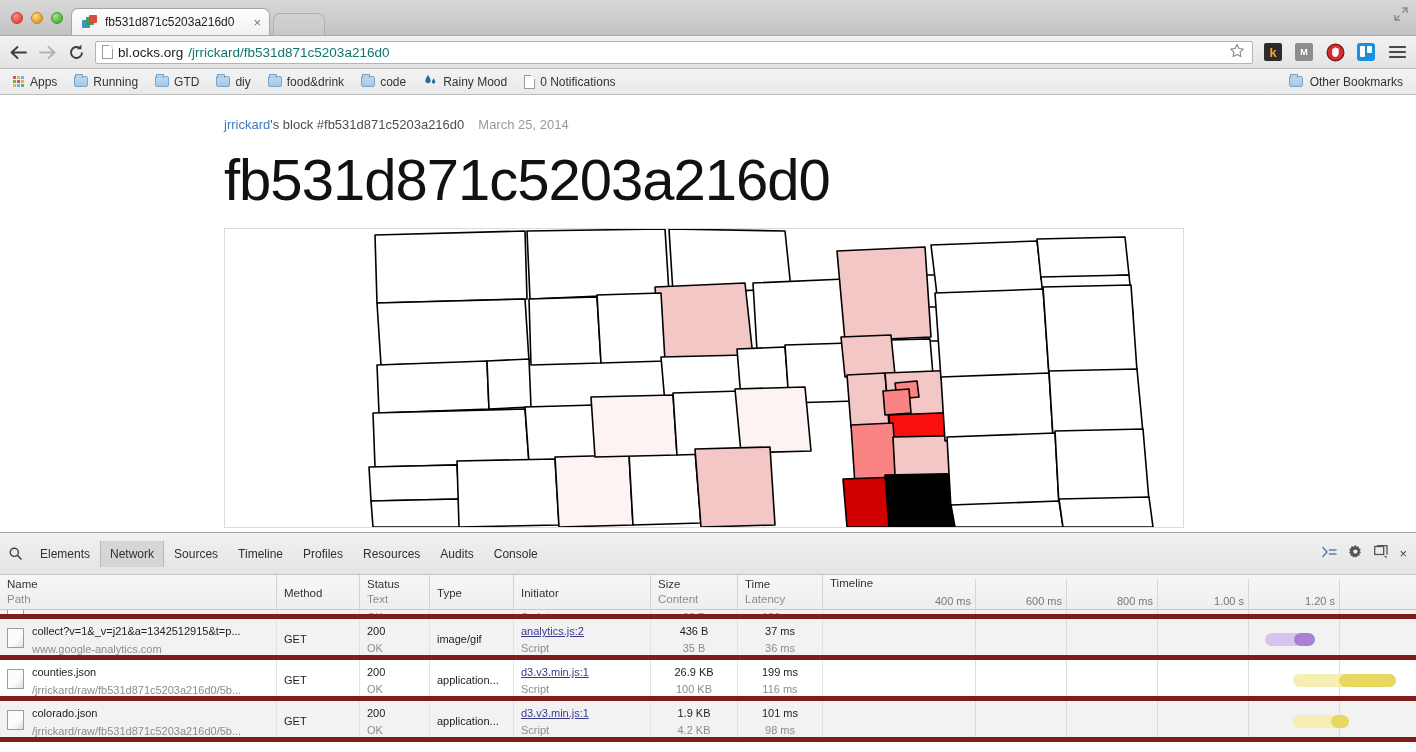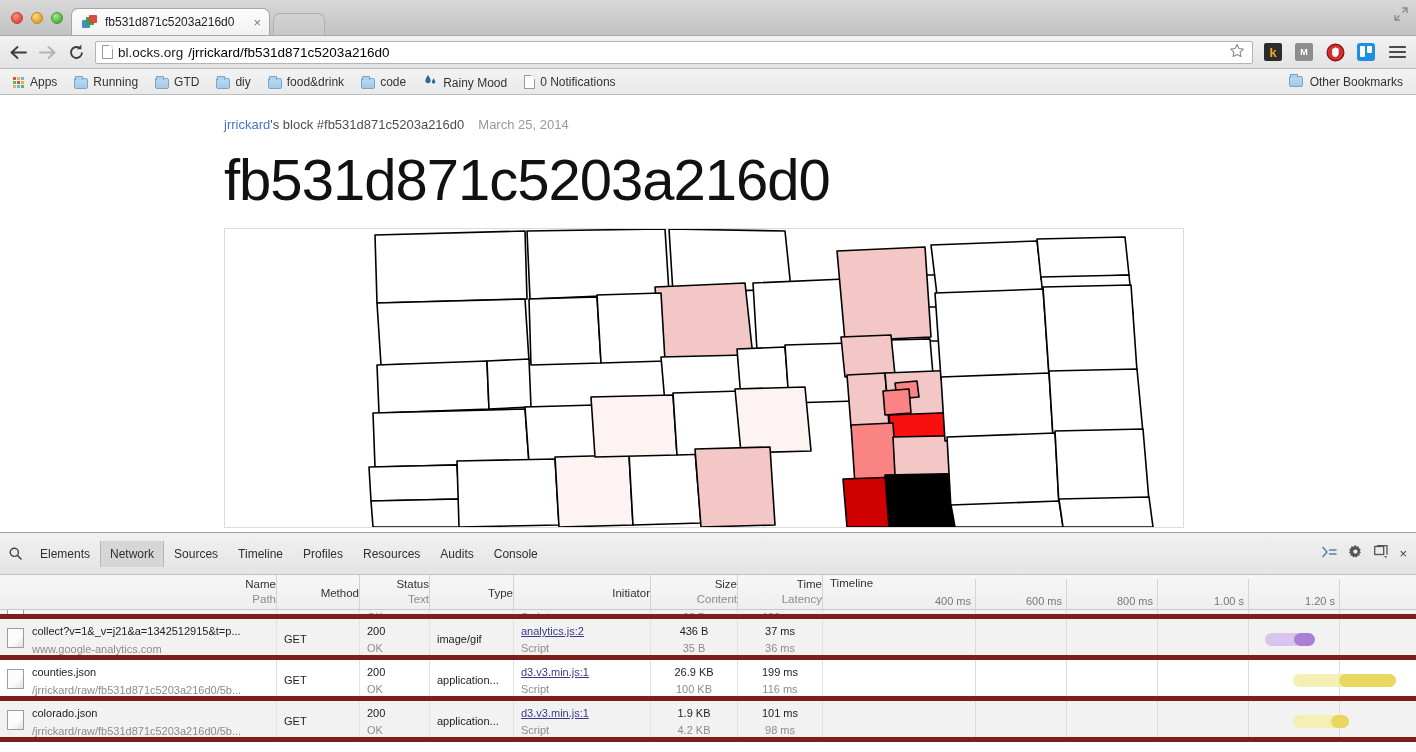--- a/index.html
+++ b/index.html
@@ -58,34 +58,34 @@
     display: flex; align-items: center; padding: 0 8px; gap: 9px;
   }
   .navbtn { width: 20px; height: 20px; display: flex; align-items: center; justify-content: center; }
   .omnibox {
     flex: 1; height: 23px;
     background: #fff; border: 1px solid #b4b4b4; border-radius: 2px;
     display: flex; align-items: center; padding: 0 4px 0 6px; gap: 5px;
     font-size: 13.5px;
   }
   .url-host { color: #1a1a1a; }
-  .url-path { color: #000000; }
+  .url-path { color: #0f766e; }
   .page-icon { width: 11px; height: 14px; border: 1px solid #9a9a9a; background: #fff; position: relative; flex:0 0 11px;}
   .page-icon::after { content:''; position:absolute; right:-1px; top:-1px; border-width:0 4px 4px 0; border-style:solid; border-color:#fff #e8e8e8; }
   .star { margin-left: auto; padding-right: 3px; }
   .ext { width: 22px; height: 22px; display: flex; align-items: center; justify-content: center; }
 
   .bookmarks {
     height: 26px;
     background: linear-gradient(#f3f3f3, #e9e9e9);
     border-bottom: 1px solid #bdbdbd;
     display: flex; align-items: center; padding: 0 6px; gap: 3px;
     font-size: 12px; color: #333;
   }
-  .bm { display: flex; align-items: flex-end; gap: 5px; padding: 2px 7px; white-space: nowrap; }
+  .bm { display: flex; align-items: center; gap: 5px; padding: 2px 7px; white-space: nowrap; }
   .folder {
     width: 14px; height: 11px; background: linear-gradient(#bcd9f0,#a3c9e8);
     border: 1px solid #7ba6cc; border-radius: 1px 2px 2px 2px; position: relative; flex:0 0 14px;
   }
   .folder::before { content:''; position:absolute; left:0; top:-3px; width:6px; height:3px; background:#b1d0ea; border:1px solid #7ba6cc; border-bottom:none; border-radius:1px 1px 0 0; }
   .apps-grid { width: 12px; height: 12px; display: grid; grid-template-columns: repeat(3,3px); grid-template-rows: repeat(3,3px); gap: 1px; flex:0 0 12px;}
   .apps-grid i { display:block; width:3px; height:3px; }
   .bm-right { margin-left: auto; display: flex; align-items: center; }
 
   
@@ -126,21 +126,21 @@
     border-bottom: 1px solid #cfcfcf;
     display: flex; align-items: center; gap: 14px; padding: 0 10px;
     font-size: 12px; color: #333;
   }
   .rec-dot { width: 11px; height: 11px; border-radius: 50%; background: #e8322c; }
   .chk { width: 11px; height: 11px; border: 1px solid #999; background: #fff; border-radius: 2px; display:inline-block; vertical-align:-1px; }
   .preserve { display: flex; align-items: center; gap: 5px; }
 
   .net-head {
     height: 35px; background: linear-gradient(#f7f7f7,#eeeeee);
-    border-bottom: 1px solid #c8c8c8; display: flex; font-size: 11.5px; position: relative; text-align: right;
+    border-bottom: 1px solid #c8c8c8; display: flex; font-size: 11.5px; position: relative;
   }
   .nh {
     border-right: 1px solid #d2d2d2; padding: 2px 0 0 7px;
     display: flex; flex-direction: column; justify-content: flex-start;
   }
   .nh .t1 { color: #333; line-height: 15px; }
   .nh .t2 { color: #8c8c8c; line-height: 15px; }
 
   .tl-head { flex: 1; position: relative; }
   .tl-head .lbl { position: absolute; bottom: 2px; font-size: 11px; color: #777; transform: translateX(-100%); padding-right: 4px; }

